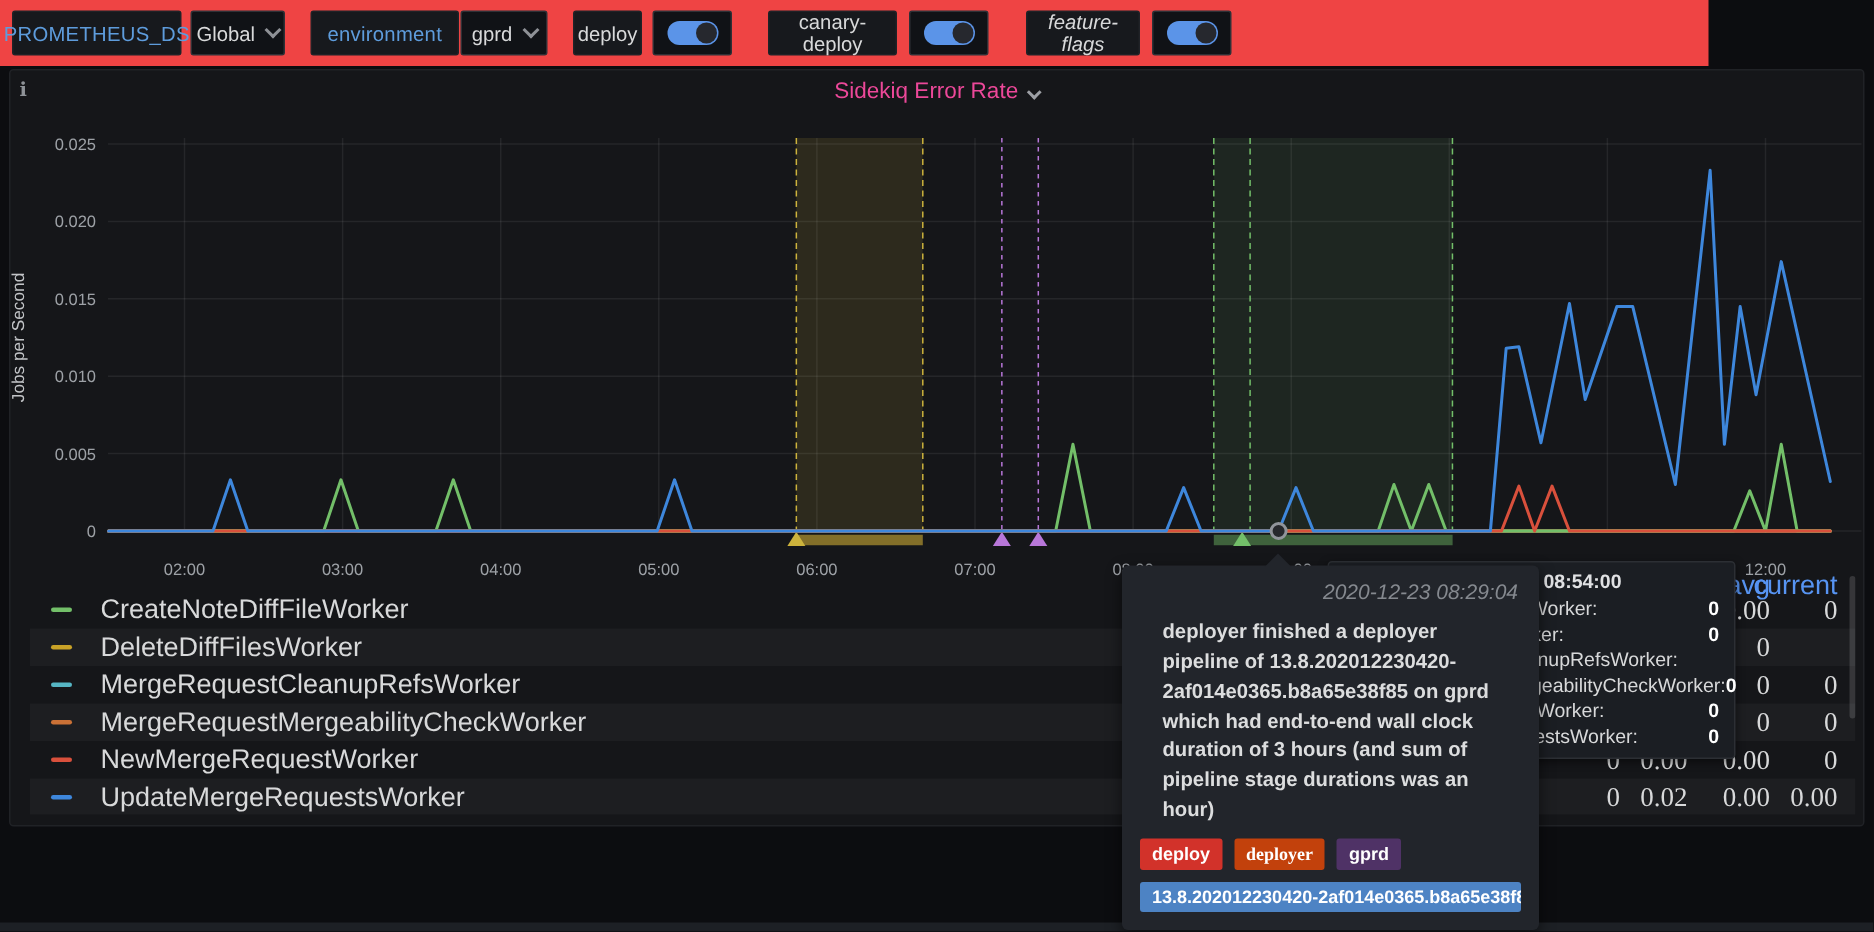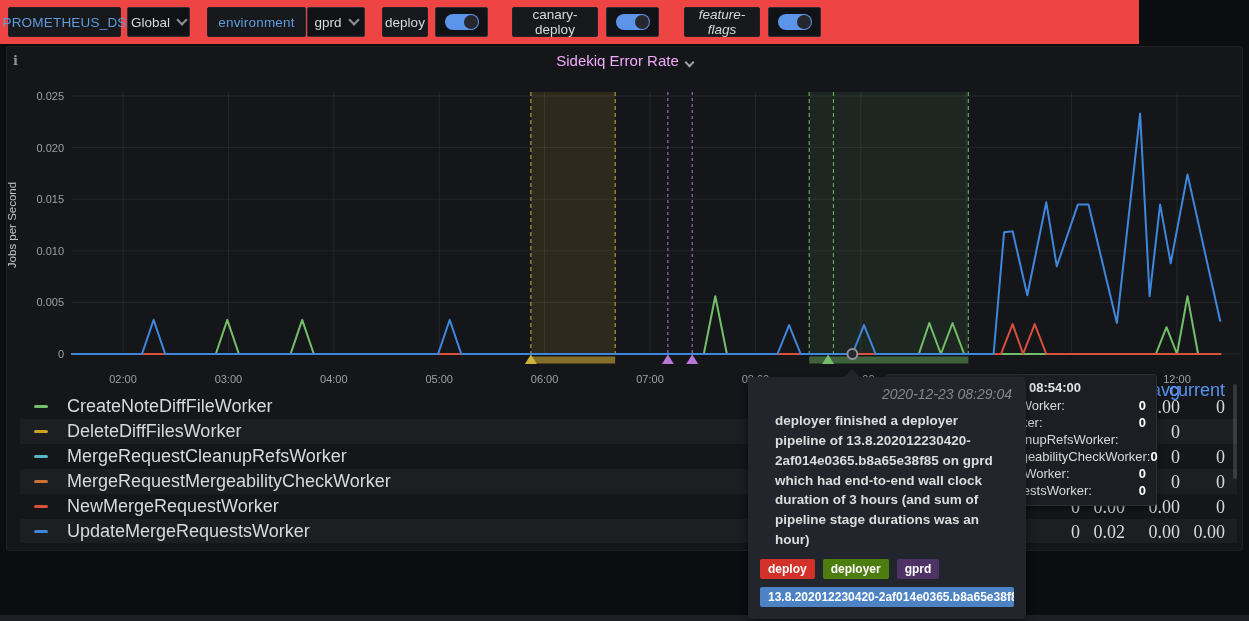--- a/index.html
+++ b/index.html
@@ -14,21 +14,21 @@
   .blue-text{color:#5e9cdc;font-weight:500;letter-spacing:.2px;}
   .caret{display:inline-block;width:6px;height:6px;border-right:2px solid #8e9196;border-bottom:2px solid #8e9196;
          transform:rotate(45deg);margin-left:8px;margin-top:-4px;}
   .switch{width:34px;height:16px;border-radius:9px;background:#5b94e8;position:relative;}
   .switch .knob{position:absolute;top:1px;right:1px;width:14px;height:14px;border-radius:50%;background:#26282e;}
 
   
   .panel{position:absolute;left:6px;top:46px;width:1237px;height:505px;box-sizing:border-box;
          background:#151619;border:1px solid #202226;border-radius:3px;z-index:1;}
   .panel-title{position:absolute;left:0;top:52px;width:1249px;text-align:center;font-size:15px;
-               font-weight:500;color:#f0abfc;z-index:3;}
+               font-weight:500;color:#ec4899;z-index:3;}
   .panel-title .caret{border-color:#9da0a5;width:5px;height:5px;margin-left:7px;}
   .info-icon{position:absolute;left:13px;top:53px;font:bold 13px "DejaVu Serif",serif;color:#8e9297;z-index:3;}
 
   
   #chart-svg{position:absolute;left:0;top:0;width:1249px;height:621px;z-index:2;}
 
   
   #legend{position:absolute;left:20px;top:380px;width:1217px;height:163px;overflow:hidden;z-index:3;font-size:18px;}
   #legend-header{position:relative;height:14px;}
   .lg-hcell{position:absolute;top:0;color:#5794f2;font-weight:500;}
@@ -270,19 +270,19 @@
         <span class="ht-val">0</span>
       </div>
     </div>
 </div>
 
 <div id="ann-tooltip">
   <div class="ann-time">2020-12-23 08:29:04</div>
   <div class="ann-text">deployer finished a deployer pipeline of 13.8.202012230420-2af014e0365.b8a65e38f85 on gprd which had end-to-end wall clock duration of 3 hours (and sum of pipeline stage durations was an hour)</div>
   <div class="ann-tags" id="ann-tags">
       <span class="ann-tag" style="background: rgb(210, 50, 42);">deploy</span>
-      <span class="ann-tag" style="background: #4d7c0f;">deployer</span>
+      <span class="ann-tag" style="background: #c2410c; font-family: Liberation Serif, serif;">deployer</span>
       <span class="ann-tag" style="background: rgb(79, 50, 102);">gprd</span>
       <span class="ann-tag" style="background: rgb(77, 131, 196);">13.8.202012230420-2af014e0365.b8a65e38f85</span>
     </div>
 </div>
 
 <div class="bottom-strip"></div>
 
 </body></html>

